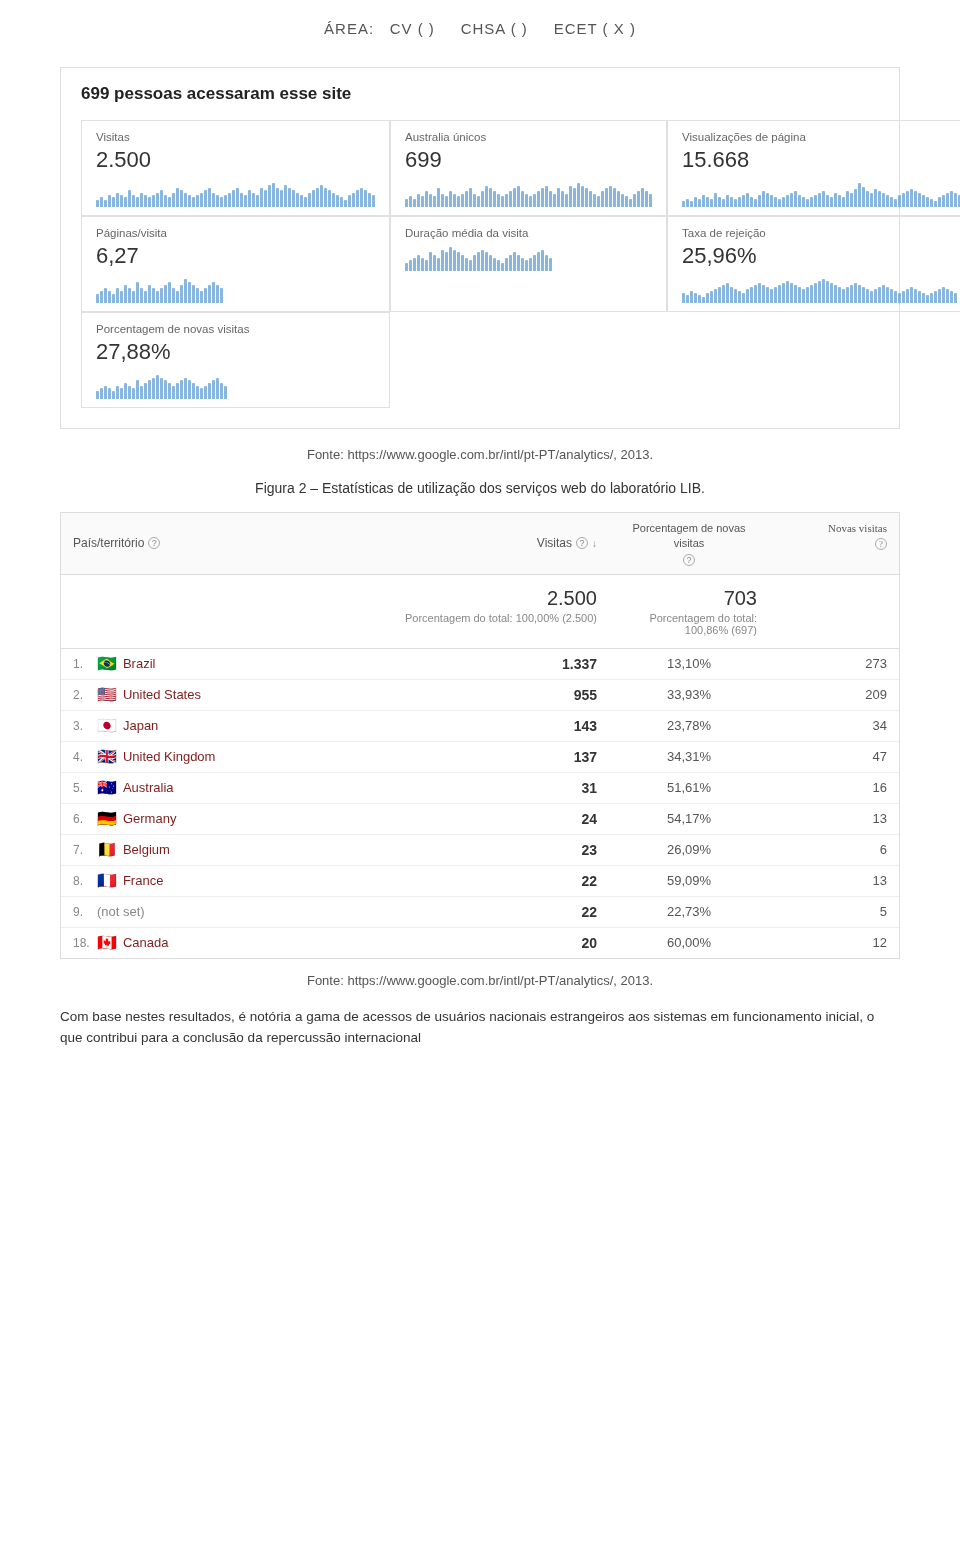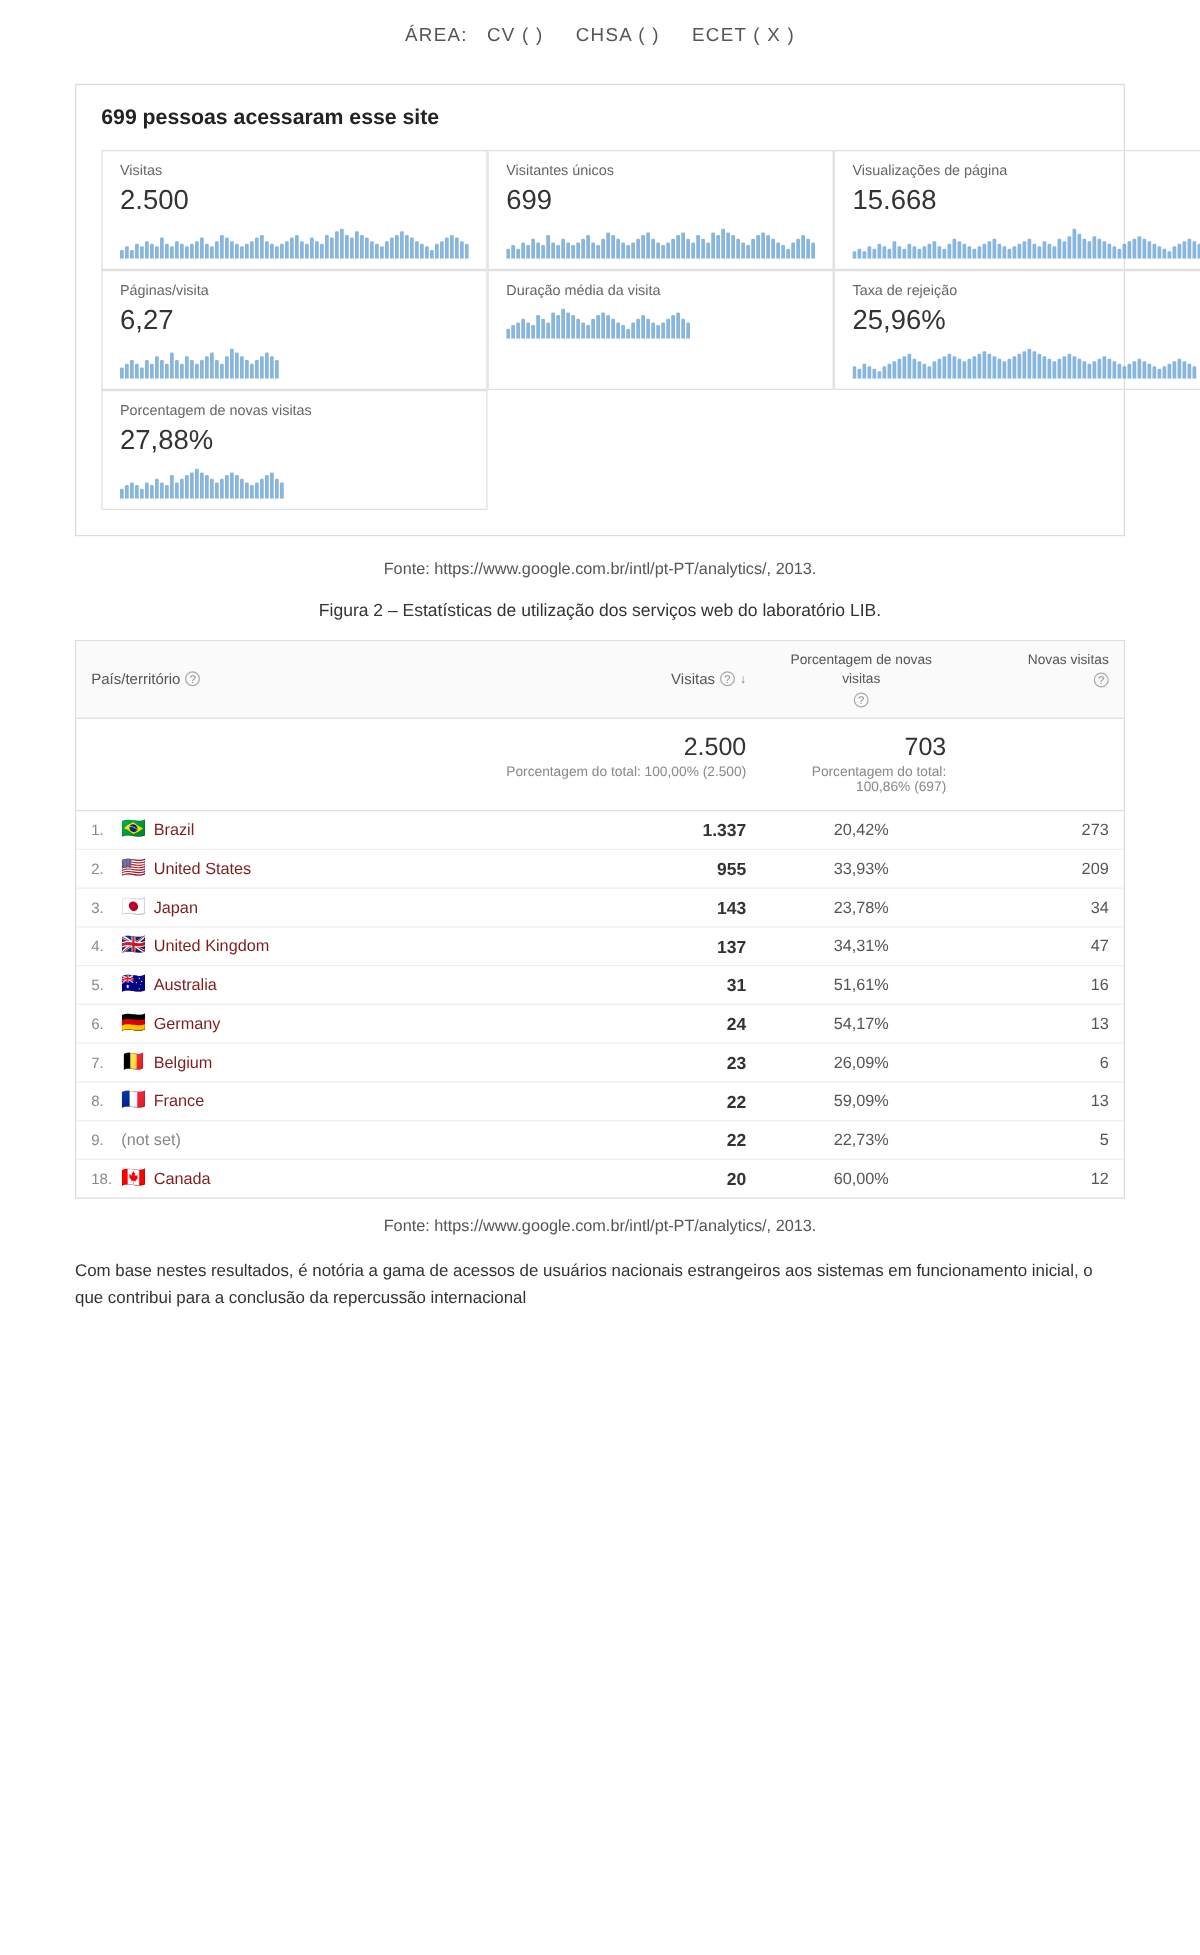--- a/index.html
+++ b/index.html
@@ -123,20 +123,21 @@
       font-weight: normal;
       text-align: center;
     }
 
     .th-new {
       padding: 8px 12px;
       font-size: 12px;
       color: #555;
       font-weight: normal;
       text-align: right;
+      font-family: Liberation Serif, serif;
     }
 
     .sort-arrow {
       display: inline-block;
       font-size: 10px;
       color: #888;
     }
 
     .help-icon {
       display: inline-block;
@@ -380,21 +381,21 @@
           <div class="sparkline-bar" style="height: 12px;"></div>
           <div class="sparkline-bar" style="height: 14px;"></div>
           <div class="sparkline-bar" style="height: 17px;"></div>
           <div class="sparkline-bar" style="height: 19px;"></div>
           <div class="sparkline-bar" style="height: 17px;"></div>
           <div class="sparkline-bar" style="height: 14px;"></div>
           <div class="sparkline-bar" style="height: 12px;"></div>
         </div>
       </div>
       <div class="metric-cell">
-        <div class="metric-label">Visitantes únicos</div>
+        <div class="metric-label">Australia únicos</div>
         <div class="metric-value">699</div>
         <div class="sparkline">
           <div class="sparkline-bar" style="height: 8px;"></div>
           <div class="sparkline-bar" style="height: 11px;"></div>
           <div class="sparkline-bar" style="height: 8px;"></div>
           <div class="sparkline-bar" style="height: 13px;"></div>
           <div class="sparkline-bar" style="height: 11px;"></div>
           <div class="sparkline-bar" style="height: 16px;"></div>
           <div class="sparkline-bar" style="height: 13px;"></div>
           <div class="sparkline-bar" style="height: 11px;"></div>
@@ -767,21 +768,21 @@
   </div>
 
   <div id="table-rows">
       <div class="data-row">
         <div class="country-cell">
           <span class="row-num">1.</span>
           <span class="flag-emoji">🇧🇷</span>
           <span class="country-name">Brazil</span>
         </div>
         <div class="visits-cell">1.337</div>
-        <div class="pct-cell">20,42%</div>
+        <div class="pct-cell">13,10%</div>
         <div class="new-cell">273</div>
       </div>
       <div class="data-row">
         <div class="country-cell">
           <span class="row-num">2.</span>
           <span class="flag-emoji">🇺🇸</span>
           <span class="country-name">United States</span>
         </div>
         <div class="visits-cell">955</div>
         <div class="pct-cell">33,93%</div>

